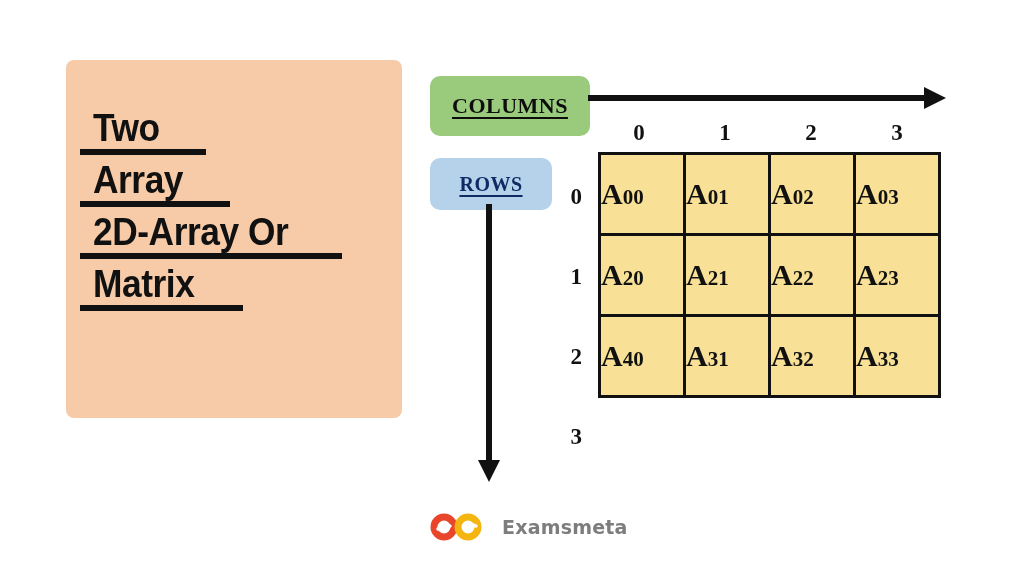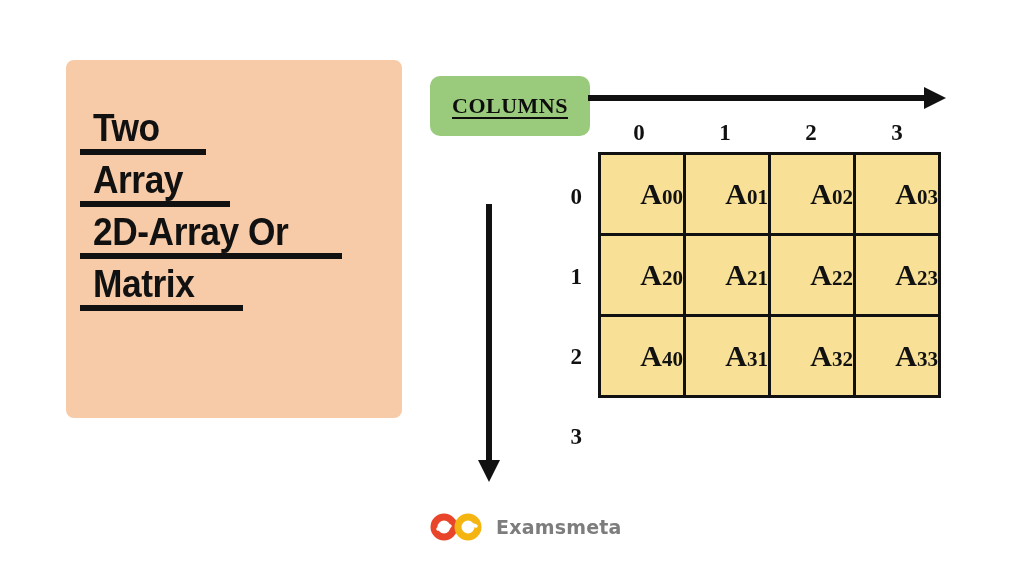--- a/index.html
+++ b/index.html
@@ -121,21 +121,21 @@
     left: 598px;
     top: 152px;
     border-collapse: collapse;
     background: #111111;
   }
   #matrix td {
     width: 82px;
     height: 78px;
     background: #F8E196;
     border: 3px solid #111111;
-    text-align: right;
+    text-align: left;
     vertical-align: middle;
     padding: 0;
   }
   .cellname {
     font-family: "Liberation Serif", serif;
     font-weight: 700;
     color: #111111;
     white-space: nowrap;
   }
   .cellname .big {
@@ -169,21 +169,21 @@
 
   
   #footer-logo {
     position: absolute;
     left: 430px;
     top: 508px;
     width: 170px;
     height: 38px;
     display: flex;
     align-items: center;
-    gap: 10px;
+    gap: 16px;
   }
   #logo-mark { width: 56px; height: 32px; flex: none; }
   #logo-word {
     font-family: "DejaVu Sans", sans-serif;
     font-weight: 700;
     font-size: 19px;
     color: #7d7d7d;
     letter-spacing: 0.2px;
   }
 </style>
@@ -208,20 +208,23 @@
     <div class="title-line">
       <span class="title-text">Matrix</span>
       <span class="title-rule rule-w5"></span>
     </div>
   </div>
 
   <div class="chip" id="columns-chip">
     <span class="chip-label">COLUMNS</span>
   </div>
 
+  <div class="chip" id="rows-chip">
+    <span class="chip-label">ROWS</span>
+  </div>
 
   <svg id="h-arrow" viewBox="0 0 358 24">
     <line x1="0" y1="12" x2="336" y2="12" stroke="#111111" stroke-width="6"></line>
     <polygon points="336,1 358,12 336,23" fill="#111111"></polygon>
   </svg>
 
   <svg id="v-arrow" viewBox="0 0 30 278">
     <line x1="15" y1="0" x2="15" y2="256" stroke="#111111" stroke-width="6"></line>
     <polygon points="4,256 26,256 15,278" fill="#111111"></polygon>
   </svg>

